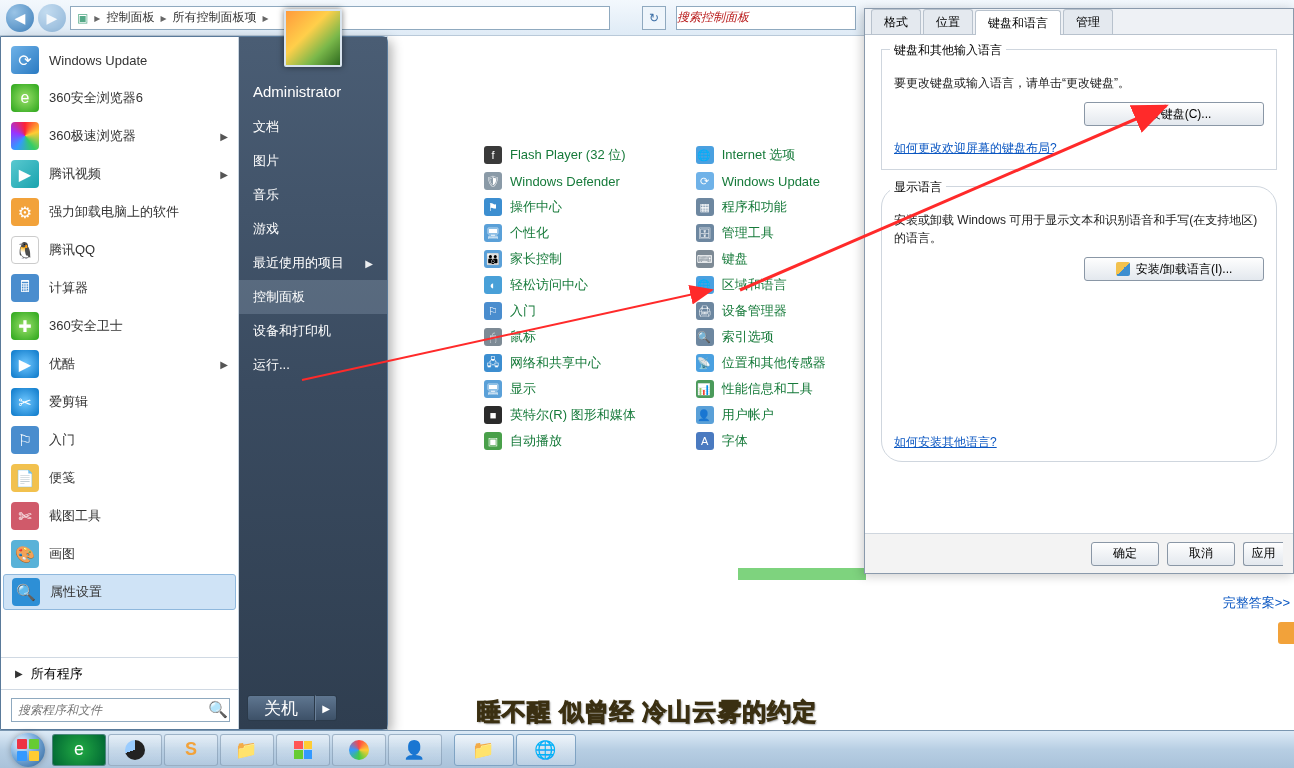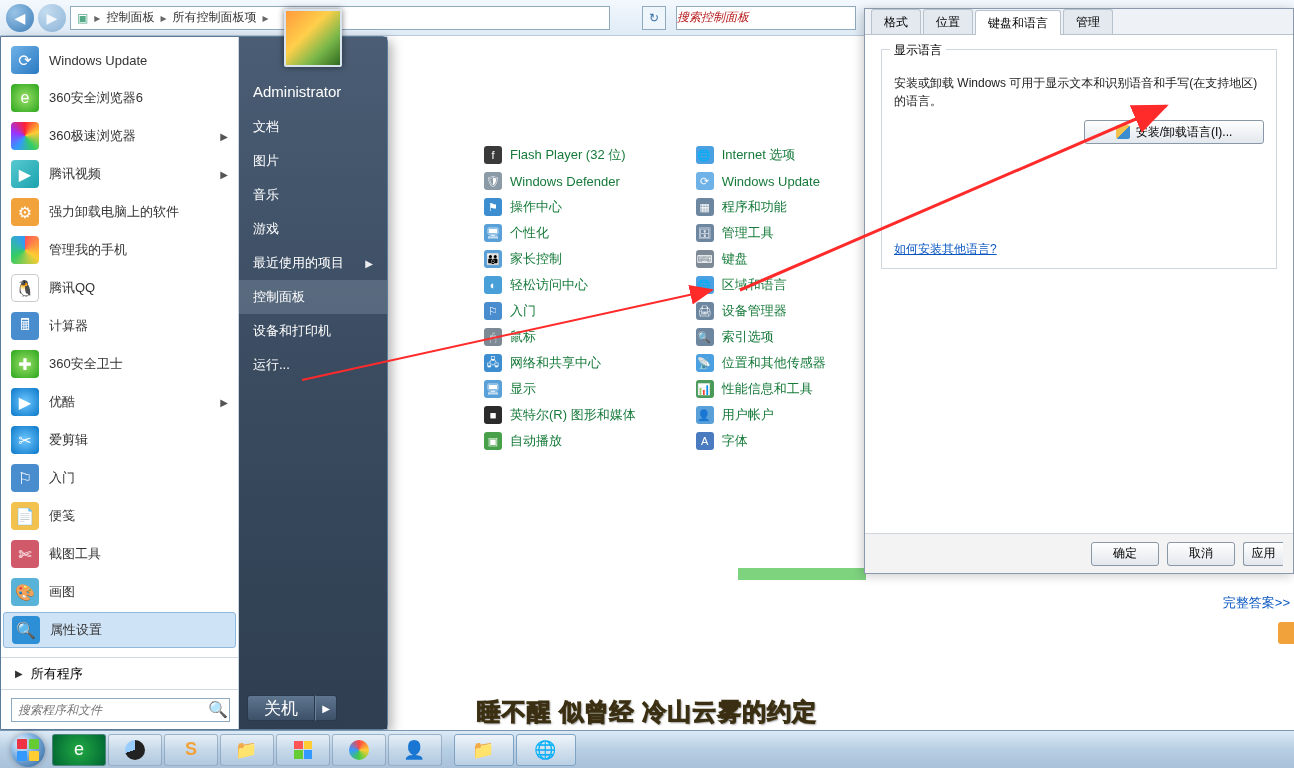--- a/index.html
+++ b/index.html
@@ -127,24 +127,20 @@
         <div class="app-item">
           <div class="ico" style="background:linear-gradient(135deg,#59c9d0,#19a3ae);">▶</div>
           <span>腾讯视频</span>
           <span class="arrow">▶</span>
         </div>
         <div class="app-item">
           <div class="ico" style="background:#f2a23a;">⚙</div>
           <span>强力卸载电脑上的软件</span>
         </div>
         <div class="app-item">
-          <div class="ico" style="background:conic-gradient(#f55,#fc3,#3c6,#39f);"></div>
-          <span>管理我的手机</span>
-        </div>
-        <div class="app-item">
           <div class="ico" style="background:#fff;color:#333;border:1px solid #ccc;">🐧</div>
           <span>腾讯QQ</span>
         </div>
         <div class="app-item">
           <div class="ico" style="background:#4a8dce;">🖩</div>
           <span>计算器</span>
         </div>
         <div class="app-item">
           <div class="ico" style="background:radial-gradient(#9be06a,#2aa51a);">✚</div>
           <span>360安全卫士</span>
@@ -344,21 +340,29 @@
 <div class="green-bar"></div>
 
 <div class="dialog">
   <div class="tabstrip" id="tabstrip">
       <div class="tab">格式</div>
       <div class="tab">位置</div>
       <div class="tab active">键盘和语言</div>
       <div class="tab">管理</div>
     </div>
   <div class="dlg-body">
-    <div class="groupbox" style="height:220px;">
+    <div class="groupbox">
+      <div class="group-title">键盘和其他输入语言</div>
+      <div class="group-text">要更改键盘或输入语言，请单击“更改键盘”。</div>
+      <div style="display:flex;">
+          <button class="big-btn">更改键盘(C)...</button>
+        </div>
+      <div style="margin-top:14px;"><span class="group-link">如何更改欢迎屏幕的键盘布局?</span></div>
+    </div>
+    <div class="groupbox" style="height:276px;border-radius:21px;">
       <div class="group-title">显示语言</div>
       <div class="group-text">安装或卸载 Windows 可用于显示文本和识别语音和手写(在支持地区)的语言。</div>
       <div style="display:flex;">
           <button class="big-btn">
             <span style="display:inline-block;width:14px;height:14px;background:linear-gradient(135deg,#f2c14e 50%,#3c8ed0 50%);border-radius:2px;"></span>
             <span>安装/卸载语言(I)...</span>
           </button>
         </div>
       <div style="position:absolute;bottom:10px;left:12px;"><span class="group-link">如何安装其他语言?</span></div>
     </div>

